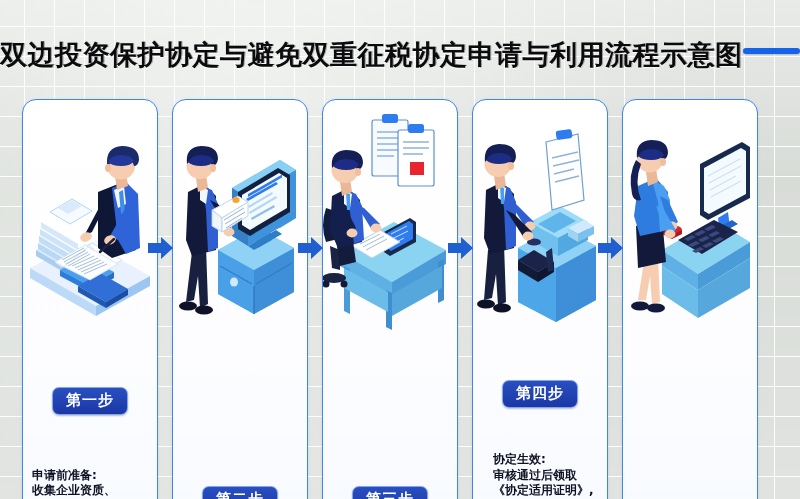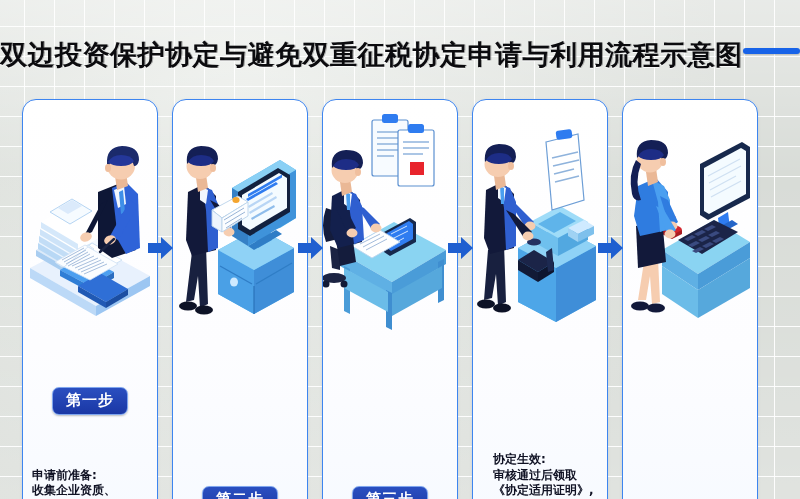--- a/index.html
+++ b/index.html
@@ -422,20 +422,21 @@
           <ellipse cx="56" cy="136" rx="5.5" ry="4.4" fill="#f6cdb0"></ellipse>
 
           <polygon points="22,76 32,72 34,86 24,90" fill="#eab896"></polygon>
           <ellipse cx="26" cy="64" rx="13.5" ry="13" fill="#f6cdb0"></ellipse>
           <path d="M13,62 q-2,-17 14,-18 q17,0 17,13 q-1,7 -6,7 q-2,-8 -12,-8 q-9,0 -13,6 Z" fill="#141f55"></path>
           <path d="M14,60 q4,-7 13,-7 q10,0 13,6 q-3,5 -13,5 q-9,0 -13,-4 Z" fill="#1d2d86"></path>
           <ellipse cx="39" cy="66" rx="3" ry="4" fill="#f0bf9e"></ellipse>
         </g>
       </svg>
     </div>
+    <div class="badge">第四步</div>
     <div class="desc">协定生效:
 审核通过后领取
 《协定适用证明》,
 协定正式生效</div>
   </div>
 
   <div class="card c5">
     <div class="illus">
       <svg width="136" height="250" viewBox="0 0 136 250" xmlns="http://www.w3.org/2000/svg">
 

